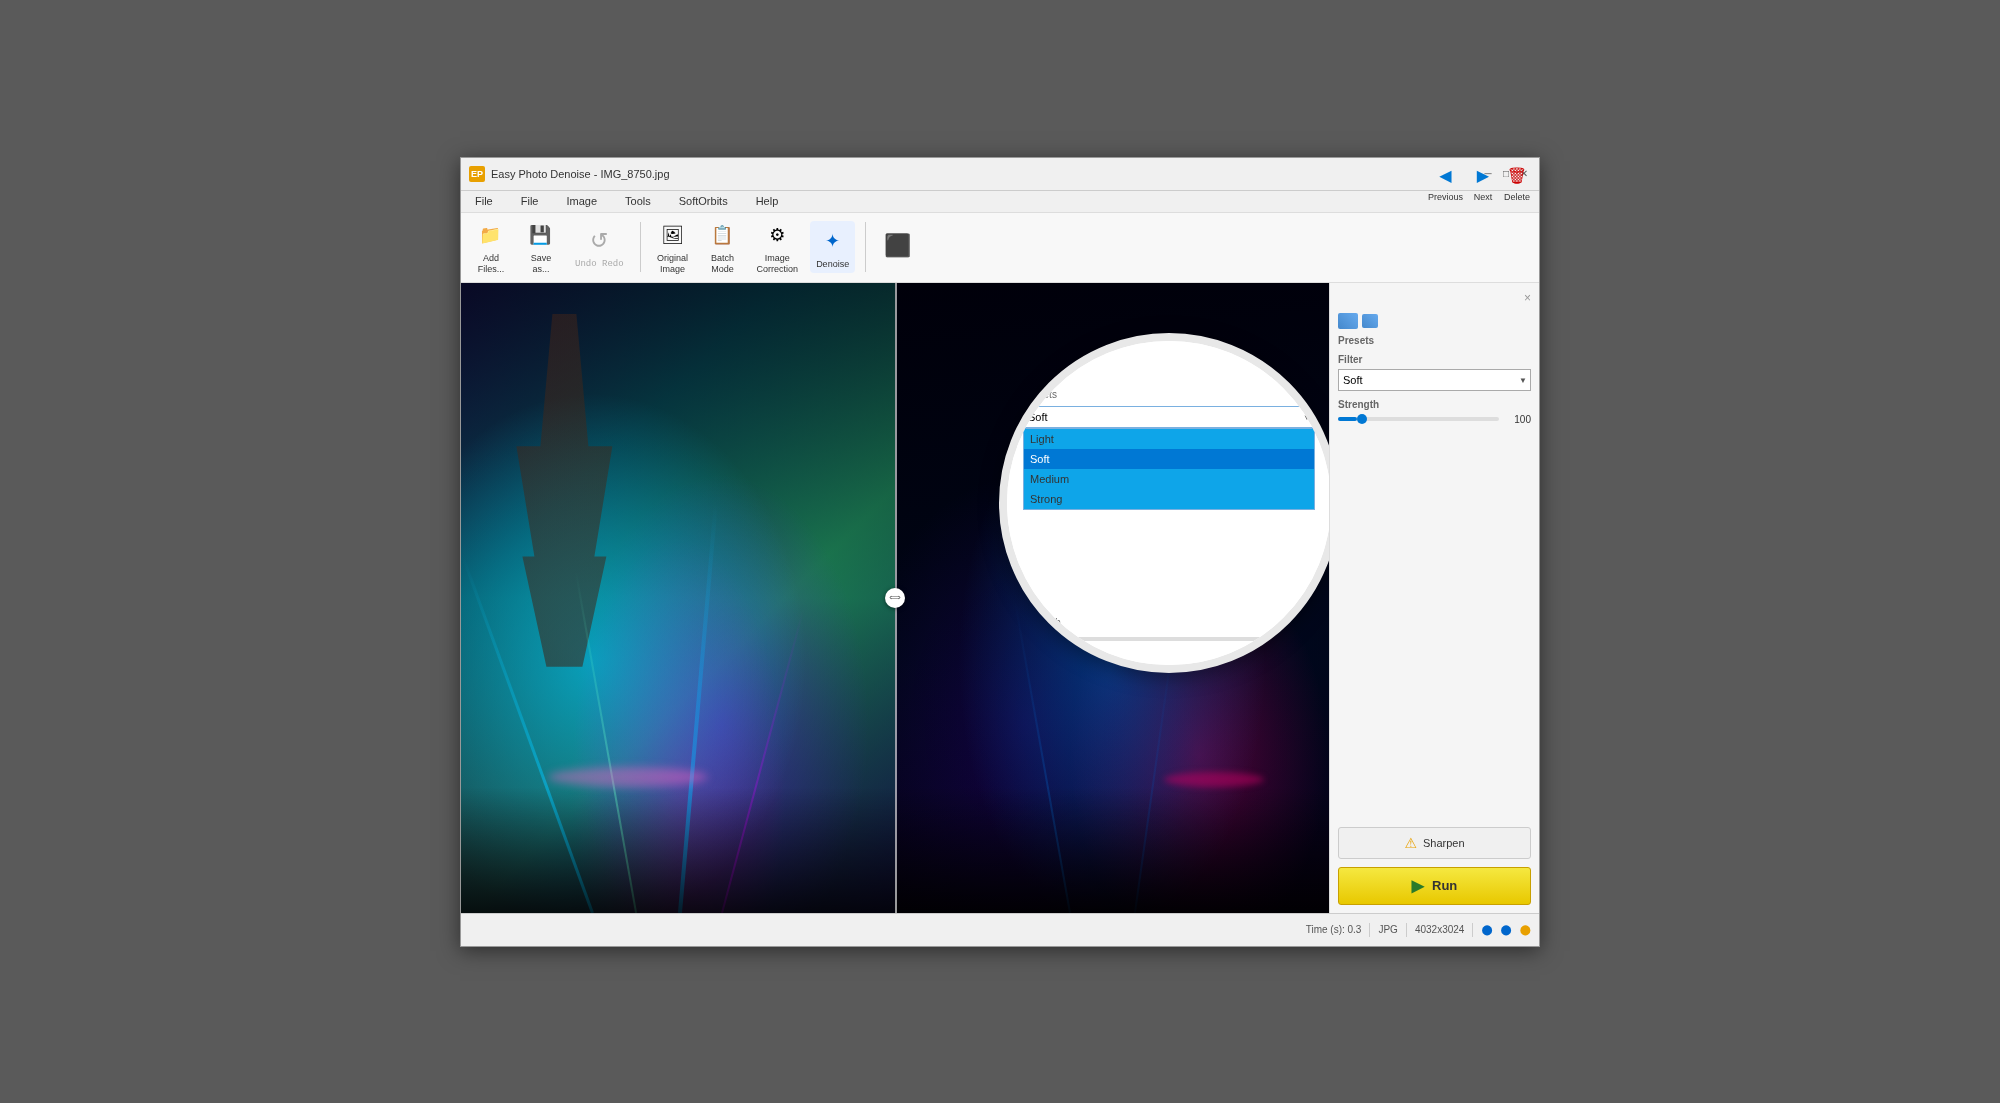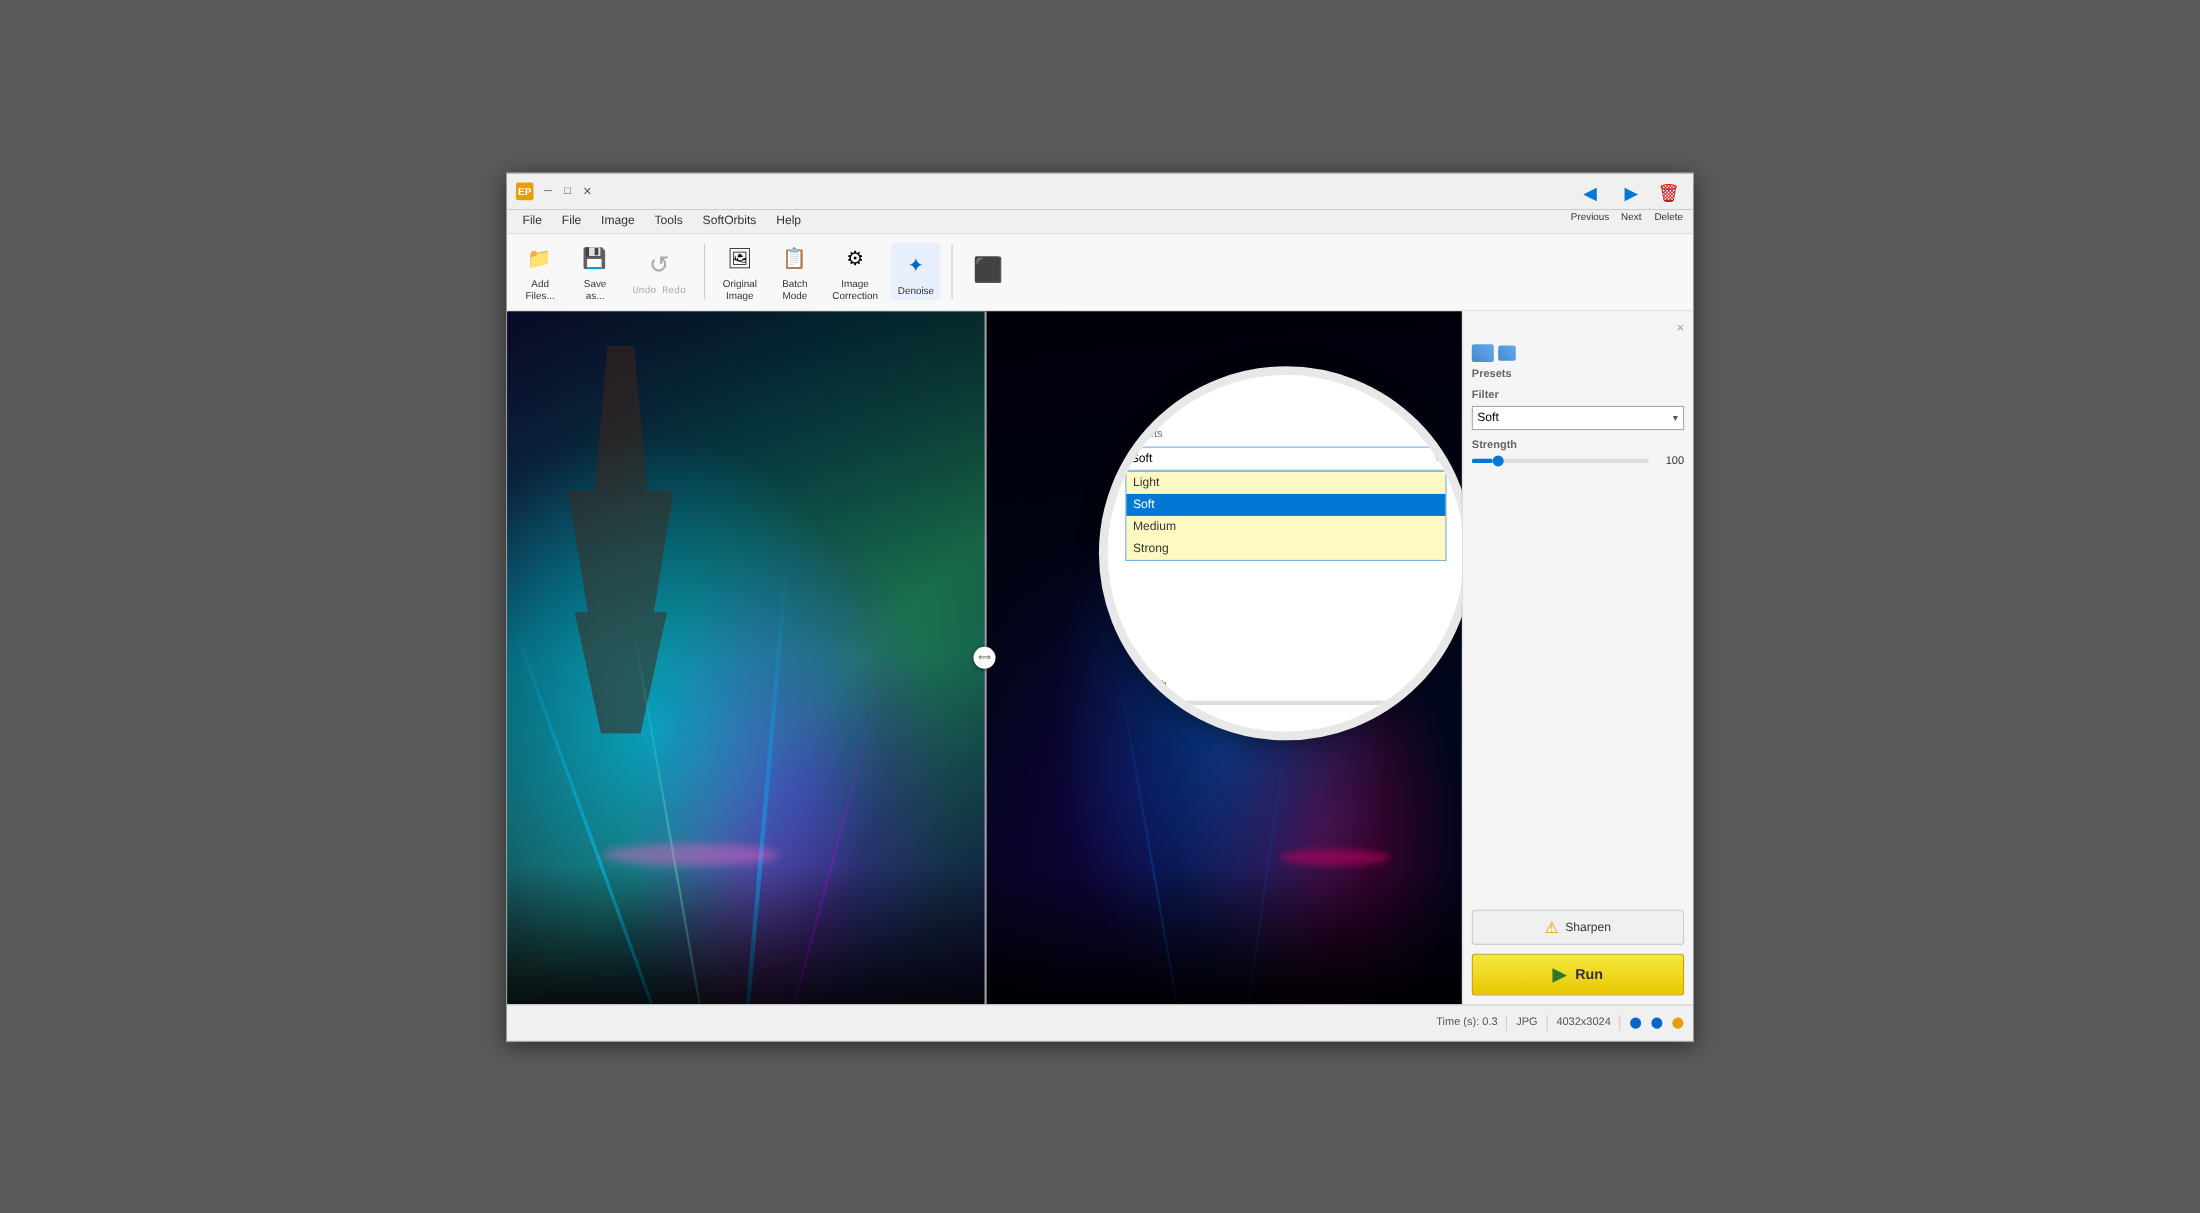--- a/index.html
+++ b/index.html
@@ -70,21 +70,21 @@
     }
 
     
     .menu-bar {
       height: 22px;
       background: #f0f0f0;
       display: flex;
       align-items: center;
       padding: 0 6px;
       border-bottom: 1px solid #ddd;
-      gap: 2px;
+      gap: 12px;
     }
     .menu-item {
       padding: 2px 8px;
       font-size: 11px;
       color: #333;
       cursor: pointer;
     }
 
     
     .toolbar {
@@ -457,21 +457,21 @@
       display: flex;
       align-items: center;
       padding: 0 20px 0 4px;
       cursor: pointer;
     }
     .mag-dropdown-open {
       position: absolute;
       top: 22px;
       left: 0;
       right: 0;
-      background: #fef9c3;
+      background: #0ea5e9;
       border: 1px solid #7ab0e0;
       z-index: 200;
     }
     .mag-opt {
       padding: 4px 6px;
       font-size: 11px;
       cursor: pointer;
       color: #333;
     }
     .mag-opt.sel {
@@ -529,20 +529,21 @@
   </style>
 </head>
 <body>
 
 <div class="app-window">
 
   <div class="title-bar">
     <div class="title-bar-icon">
       <span>EP</span>
     </div>
+    <span class="title-bar-text">Easy Photo Denoise - IMG_8750.jpg</span>
 
     <div class="nav-bar">
       <div class="nav-btn">
         <div class="nav-btn-icon">◀</div>
         <span class="nav-btn-label">Previous</span>
       </div>
       <div class="nav-btn">
         <div class="nav-btn-icon">▶</div>
         <span class="nav-btn-label">Next</span>
       </div>

